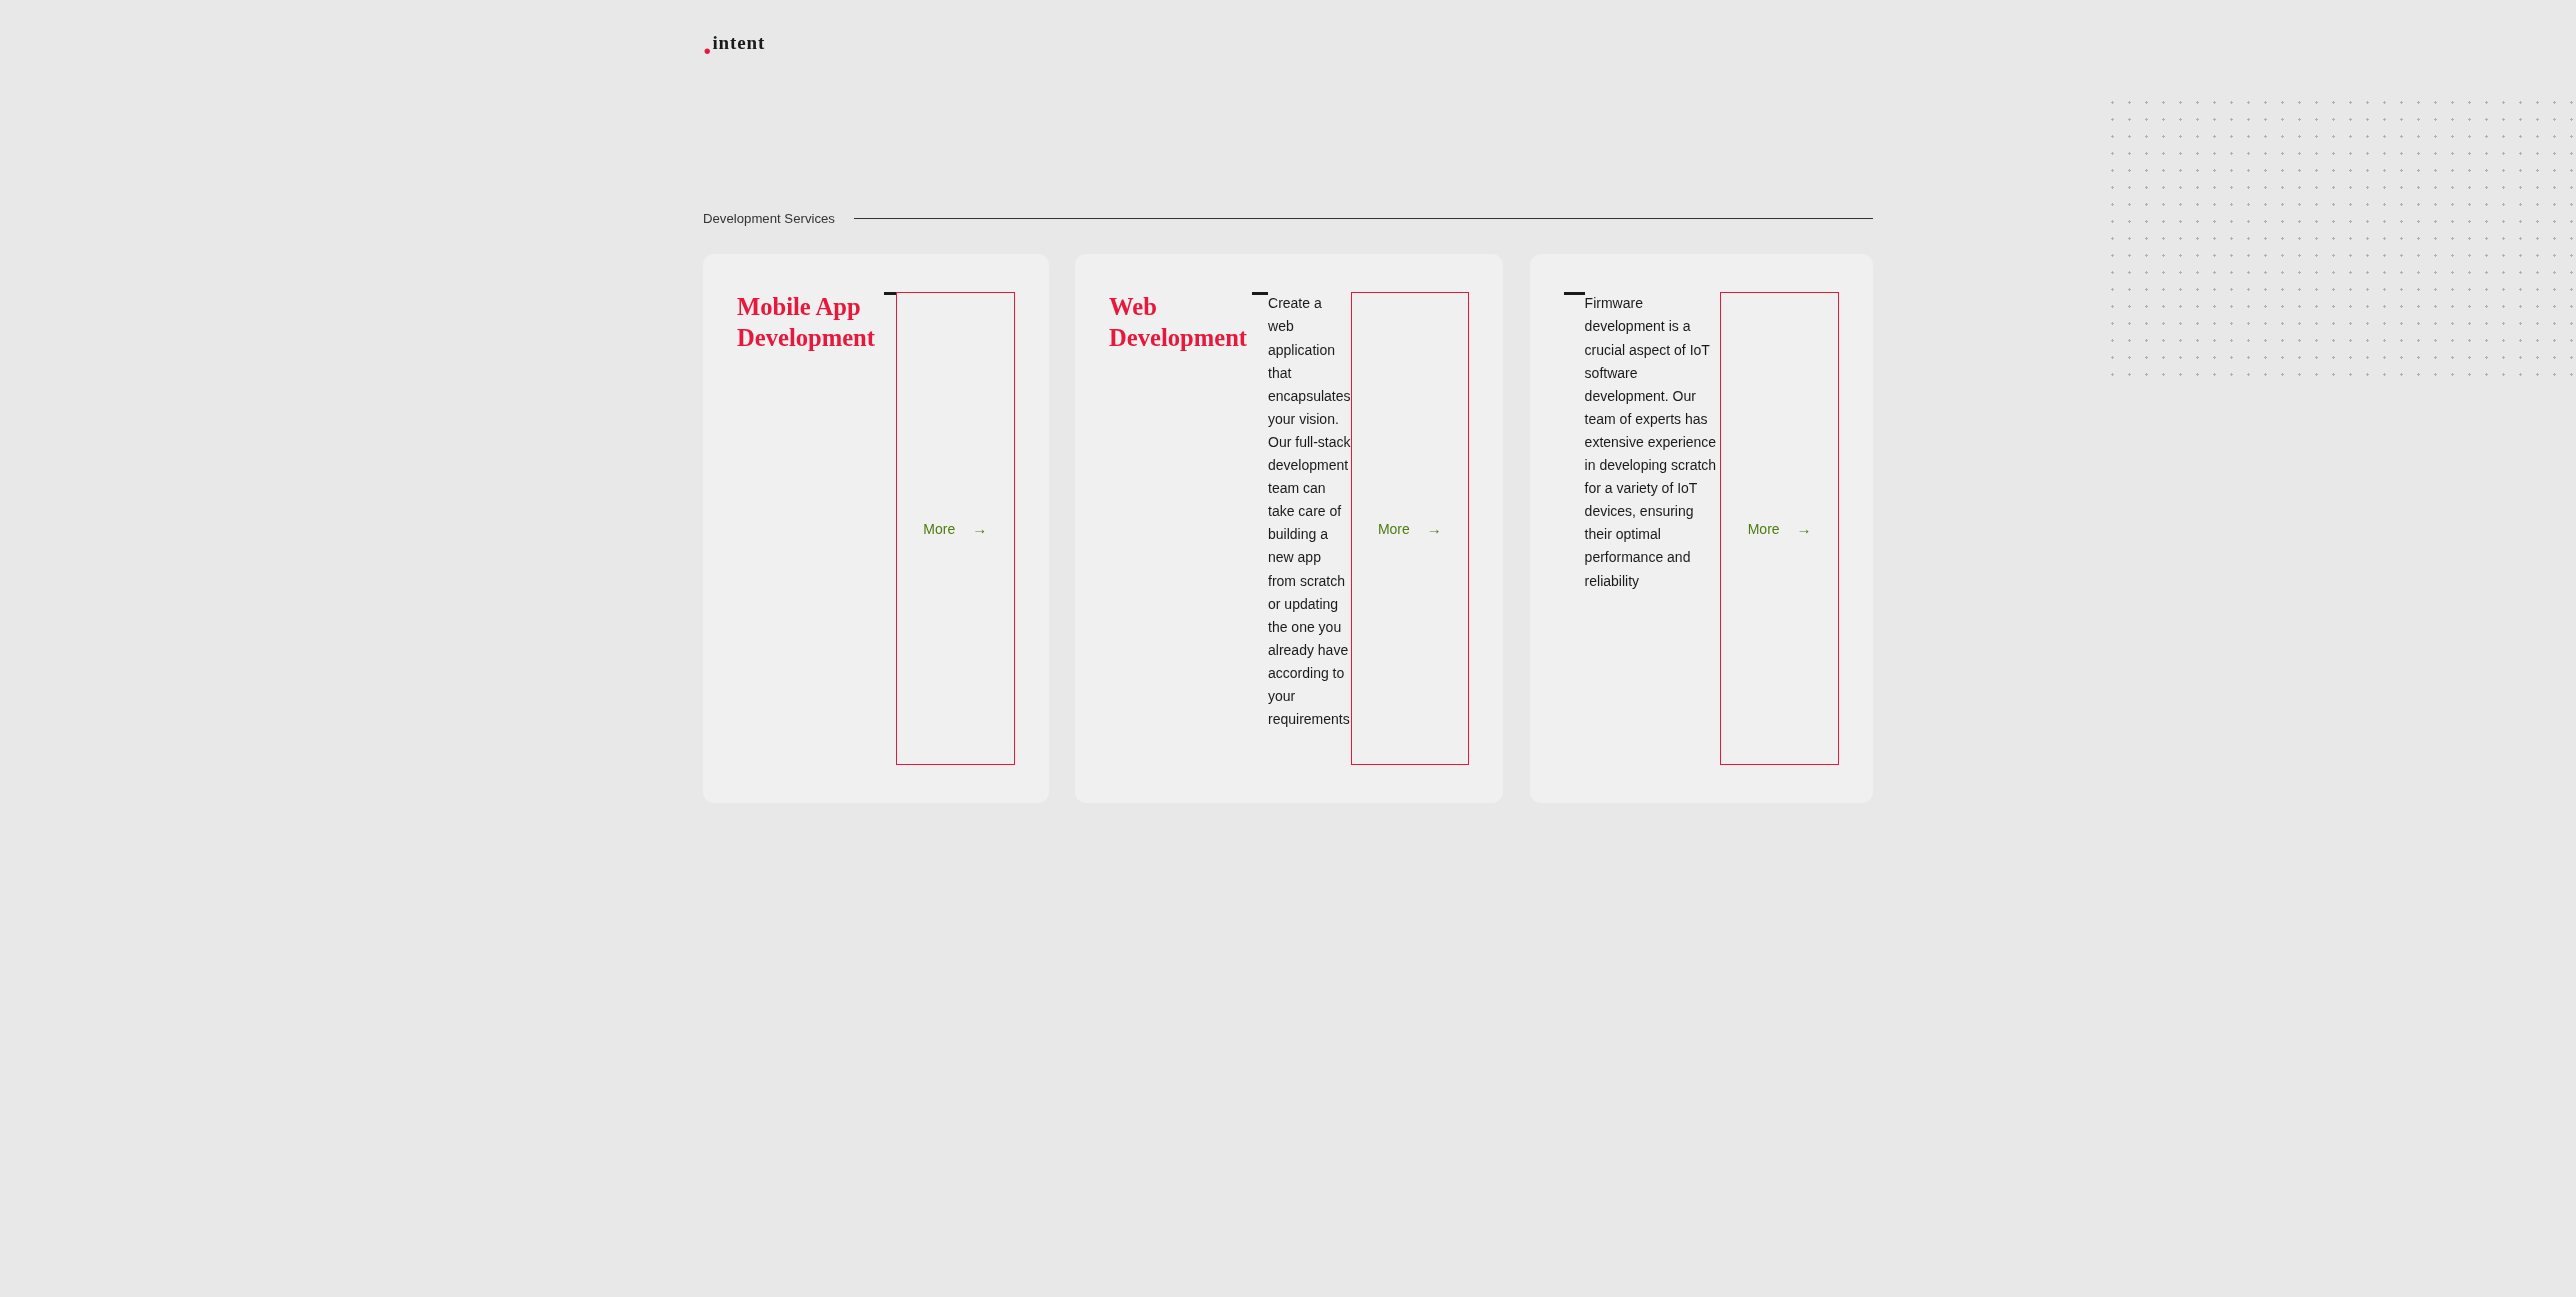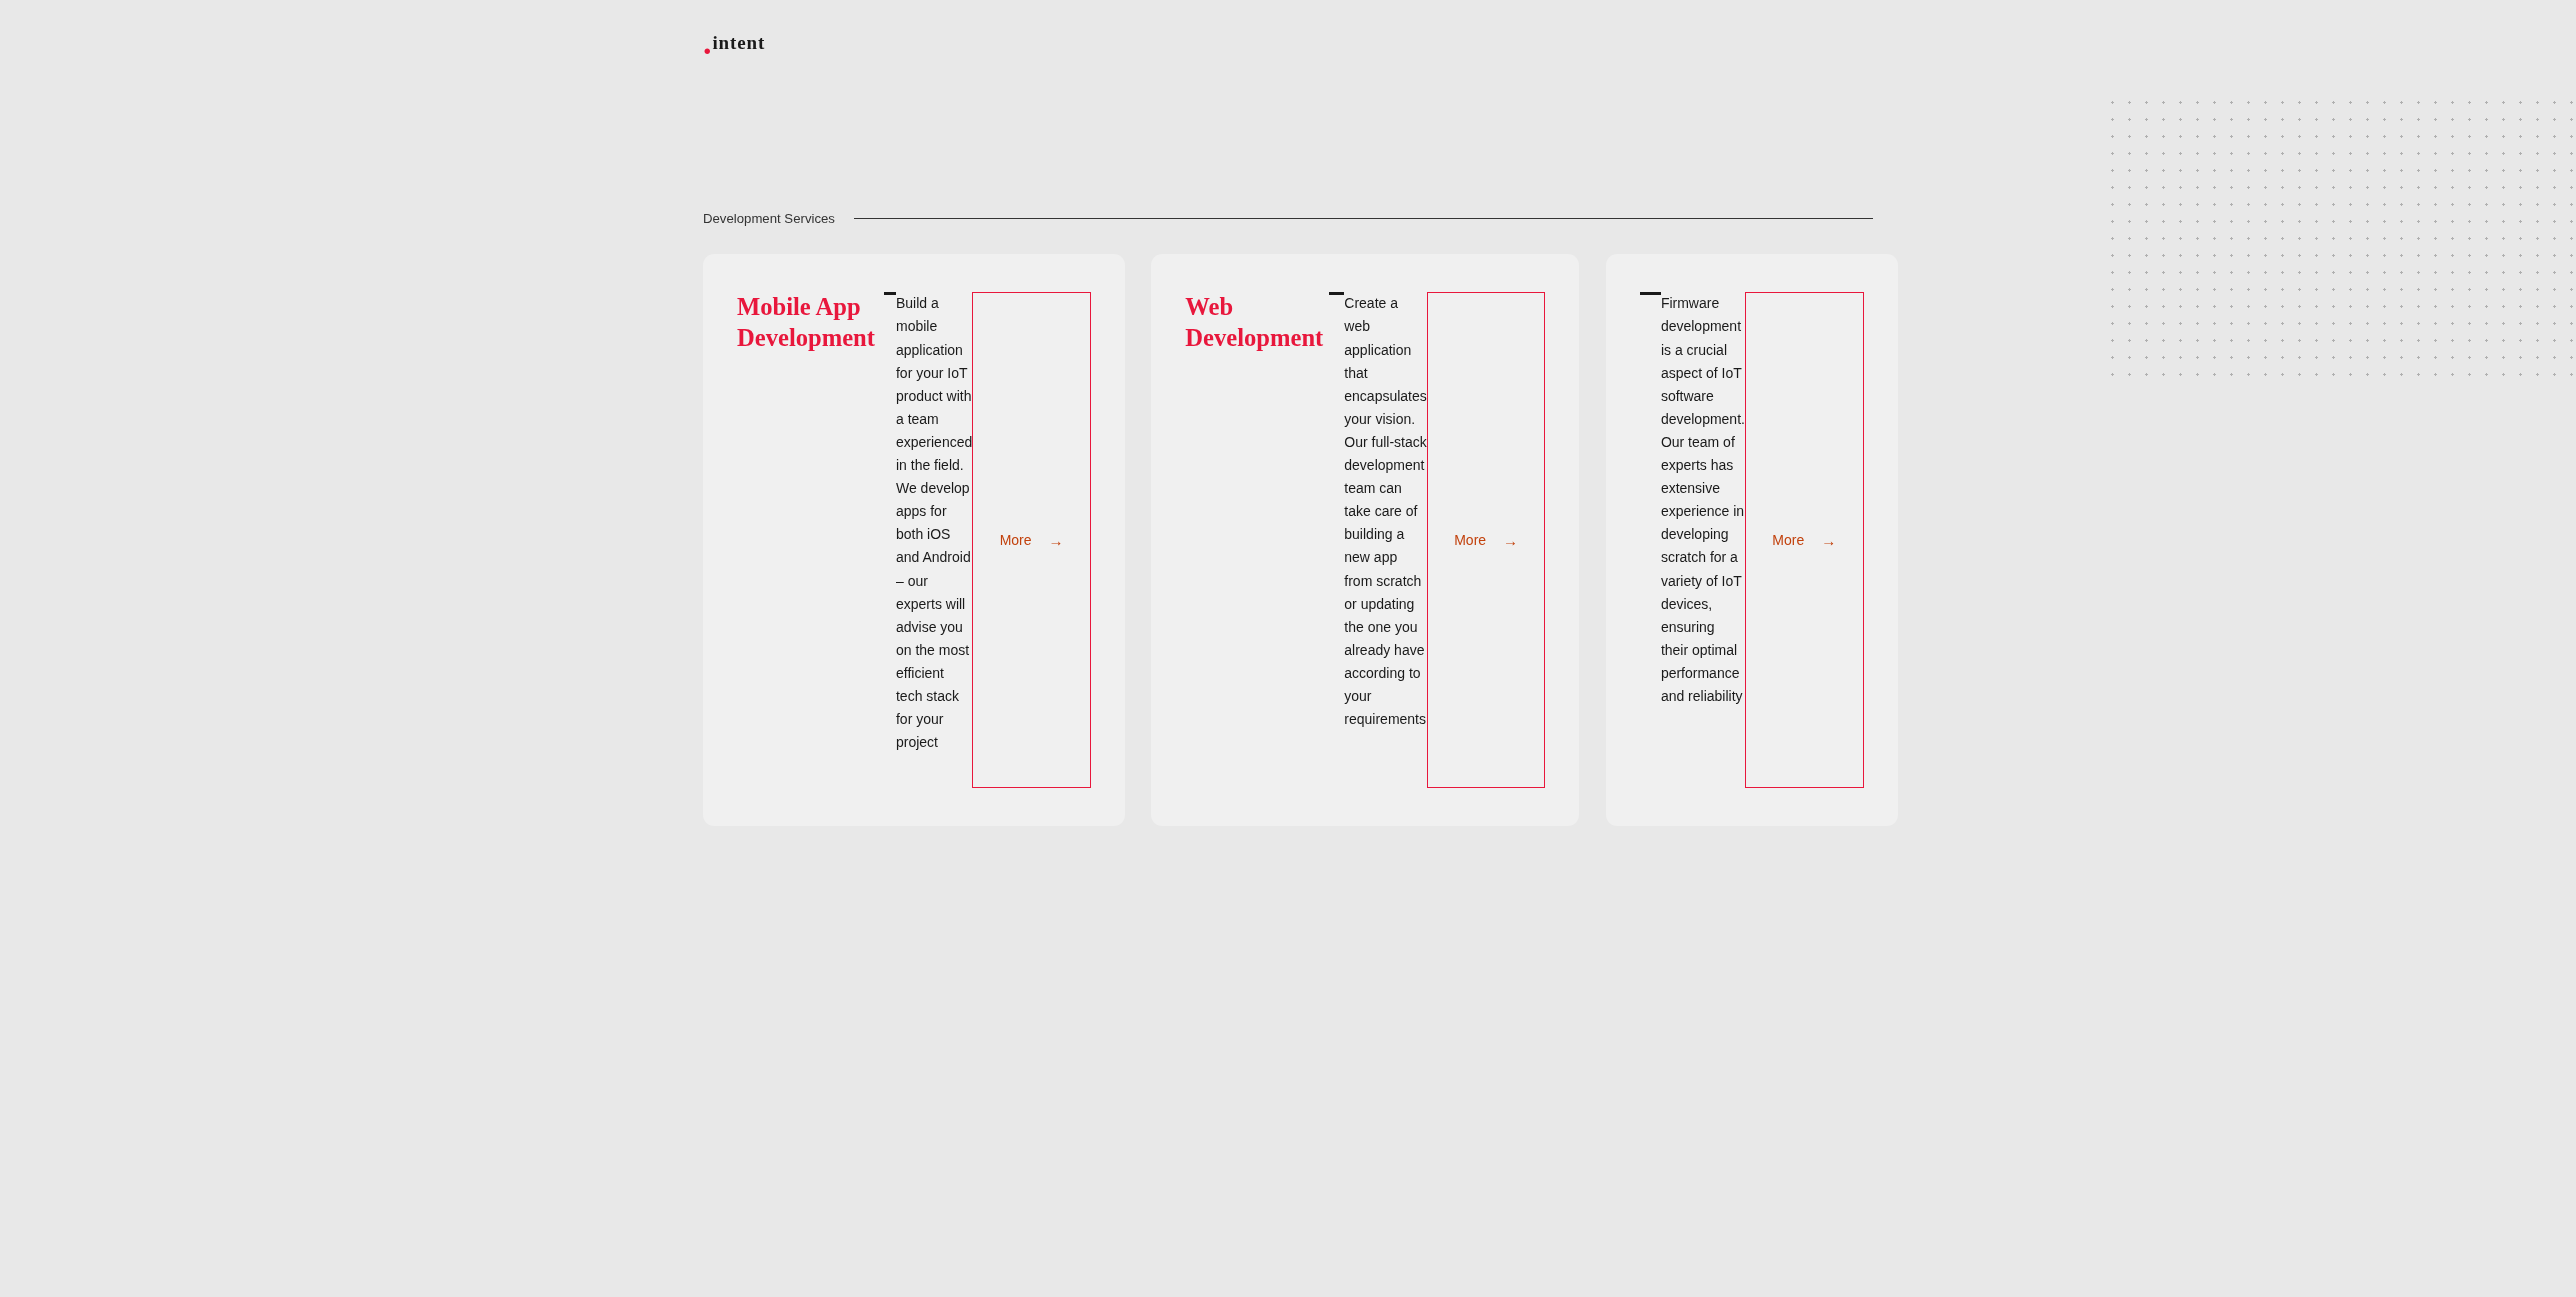--- a/index.html
+++ b/index.html
@@ -133,21 +133,21 @@
       flex: 1;
       margin-bottom: 34px;
     }
 
     .more-button {
       display: inline-flex;
       align-items: center;
       gap: 17px;
       border: 1.9px solid #e8173c;
       background: transparent;
-      color: #c2410c;
+      color: #4d7c0f;
       font-size: 14px;
       font-family: Arial, sans-serif;
       font-weight: 500;
       padding: 13.2px 26.4px;
       cursor: pointer;
       width: fit-content;
       text-decoration: none;
     }
 
     .arrow-icon {
@@ -175,21 +175,20 @@
       <span class="section-title">Development Services</span>
       <div class="section-divider"></div>
     </div>
   </div>
 
   <div class="cards-container">
 
     <div class="card">
       <h2 class="card-title">Mobile App Development</h2>
       <div class="card-dash"></div>
-      <p class="card-description">Build a mobile application for your IoT product with a team experienced in the field. We develop apps for both iOS and Android – our experts will advise you on the most efficient tech stack for your project</p>
       <button class="more-button">
         <span>More</span>
         <span class="arrow-icon">→</span>
       </button>
     </div>
 
     <div class="card">
       <h2 class="card-title">Web Development</h2>
       <div class="card-dash"></div>
       <p class="card-description">Create a web application that encapsulates your vision. Our full-stack development team can take care of building a new app from scratch or updating the one you already have according to your requirements</p>

